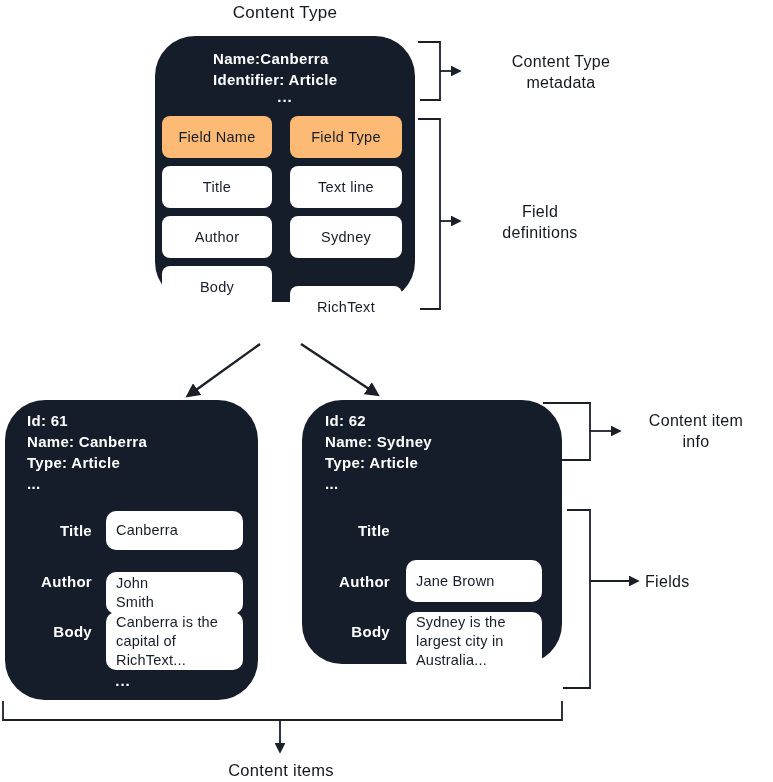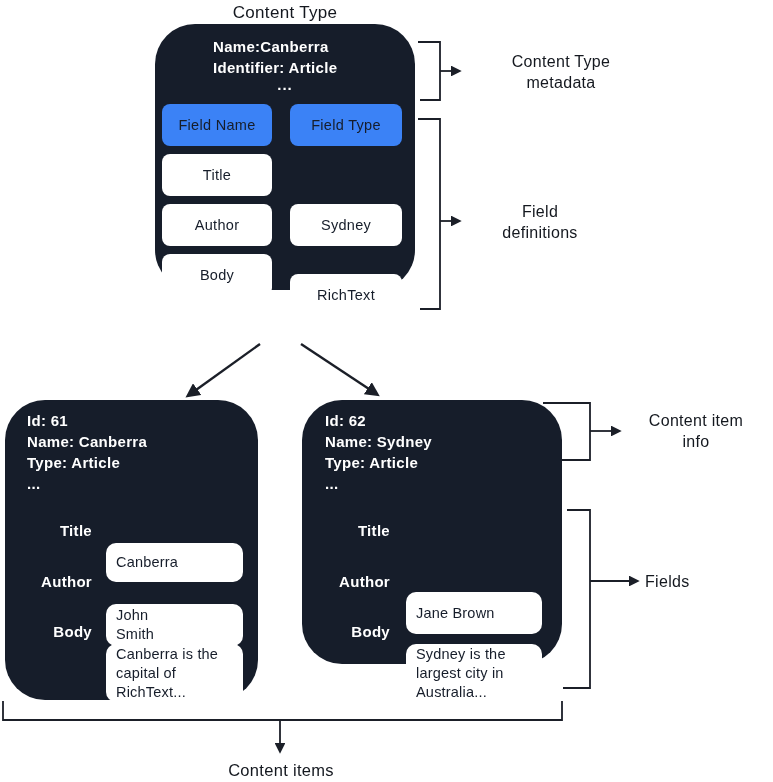--- a/index.html
+++ b/index.html
@@ -21,31 +21,31 @@
     line-height:21px;letter-spacing:.3px;white-space:pre-line;
   }
   .dots{
     position:absolute;color:#ffffff;font-weight:bold;font-size:15px;
     text-align:center;line-height:14px;letter-spacing:1px;
   }
   .cell{
     position:absolute;border-radius:8px;display:flex;align-items:center;
     justify-content:center;font-size:14.5px;color:#161d2a;letter-spacing:.3px;
   }
-  .cell.header{background:#3b82f6;}
+  .cell.header{background:#fdba74;}
   .cell.white{background:#ffffff;}
   .field-label{
     position:absolute;color:#ffffff;font-weight:bold;font-size:15px;
     letter-spacing:.3px;display:flex;justify-content:flex-end;
   }
   .field-label.mid{align-items:center;}
   .field-value{
     position:absolute;background:#ffffff;border-radius:10px;color:#161d2a;
     font-size:14.5px;letter-spacing:.2px;line-height:19px;white-space:pre-line;
-    padding:0 10px;box-sizing:border-box;display:flex;flex-direction:column;justify-content:center;margin-top:32px;
+    padding:0 10px;box-sizing:border-box;display:flex;flex-direction:column;justify-content:center;
   }
   .annotation{
     position:absolute;font-size:16px;line-height:21px;color:#14181f;
     letter-spacing:.3px;text-align:center;white-space:pre-line;z-index:2;
   }
   .annotation.left{text-align:left;}
 </style>
 </head>
 <body>
 
@@ -70,30 +70,31 @@
       <path d="M280,720 V744" marker-end="url(#ah)"></path>
     </g>
     <g stroke="#1b1f28" stroke-width="2.4" fill="none">
       <path d="M260,344 L196,390" marker-end="url(#ah)"></path>
       <path d="M301,344 L369,389" marker-end="url(#ah)"></path>
     </g>
   </svg>
 
   <div class="diagram-title" style="left:155px;top:3px;width:260px;">Content Type</div>
 
-  <div class="darkbox" style="left:155px;top:24px;width:260px;height:266px;">
+  <div class="darkbox" style="left:155px;top:36px;width:260px;height:266px;">
 
     <div class="box-meta" style="left:58px;top:12px;">Name:Canberra
 Identifier: Article</div>
     <div class="dots" style="left:0;top:54px;width:260px;">...</div>
 
     <div class="cell header" style="left:7px;top:80px;width:110px;height:42px;">Field Name</div>
     <div class="cell header" style="left:135px;top:80px;width:112px;height:42px;">Field Type</div>
 
     <div class="cell white" style="left:7px;top:130px;width:110px;height:42px;">Title</div>
+    <div class="cell white" style="left:135px;top:130px;width:112px;height:42px;">Text line</div>
 
     <div class="cell white" style="left:7px;top:180px;width:110px;height:42px;">Author</div>
     <div class="cell white" style="left:135px;top:180px;width:112px;height:42px;">Sydney</div>
 
     <div class="cell white" style="left:7px;top:230px;width:110px;height:42px;">Body</div>
     <div class="cell white" style="left:135px;top:230px;width:112px;height:42px;margin-top:20px;">RichText</div>
 
     <div class="dots" style="left:0;top:273px;width:260px;">...</div>
   </div>
 

